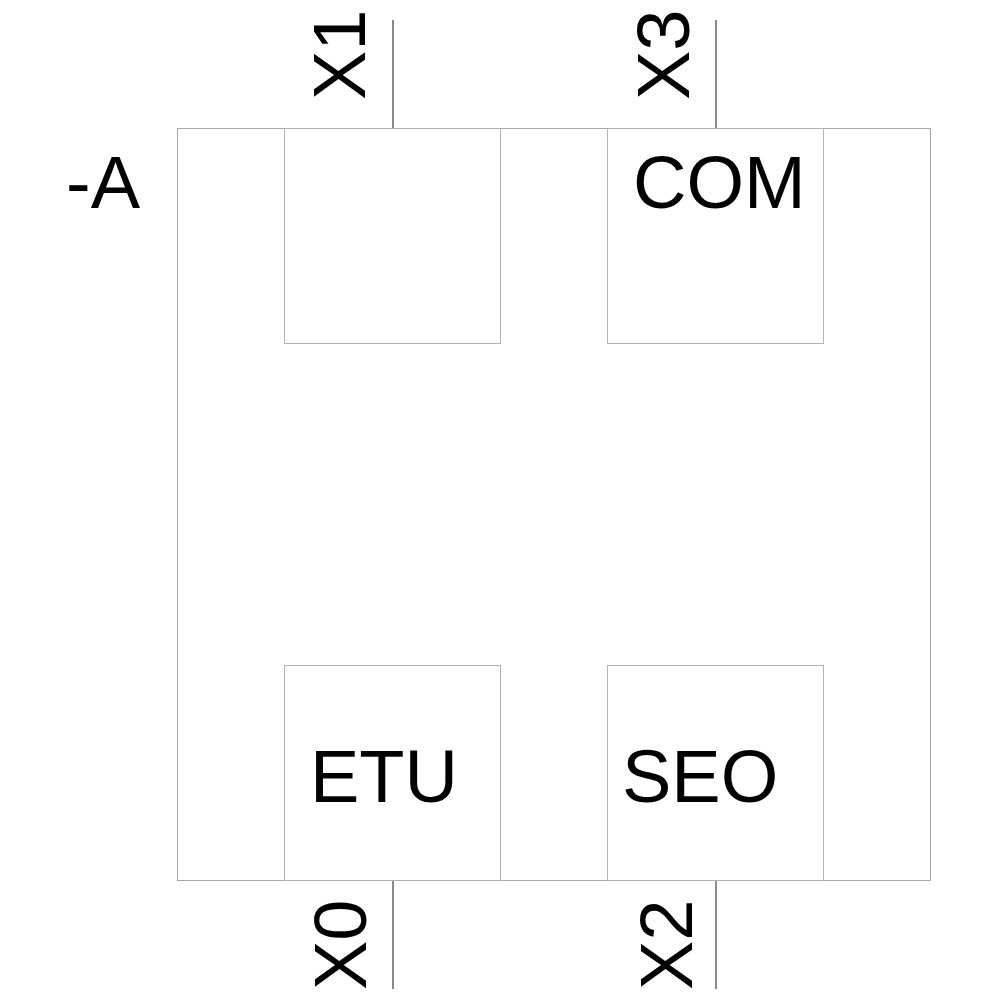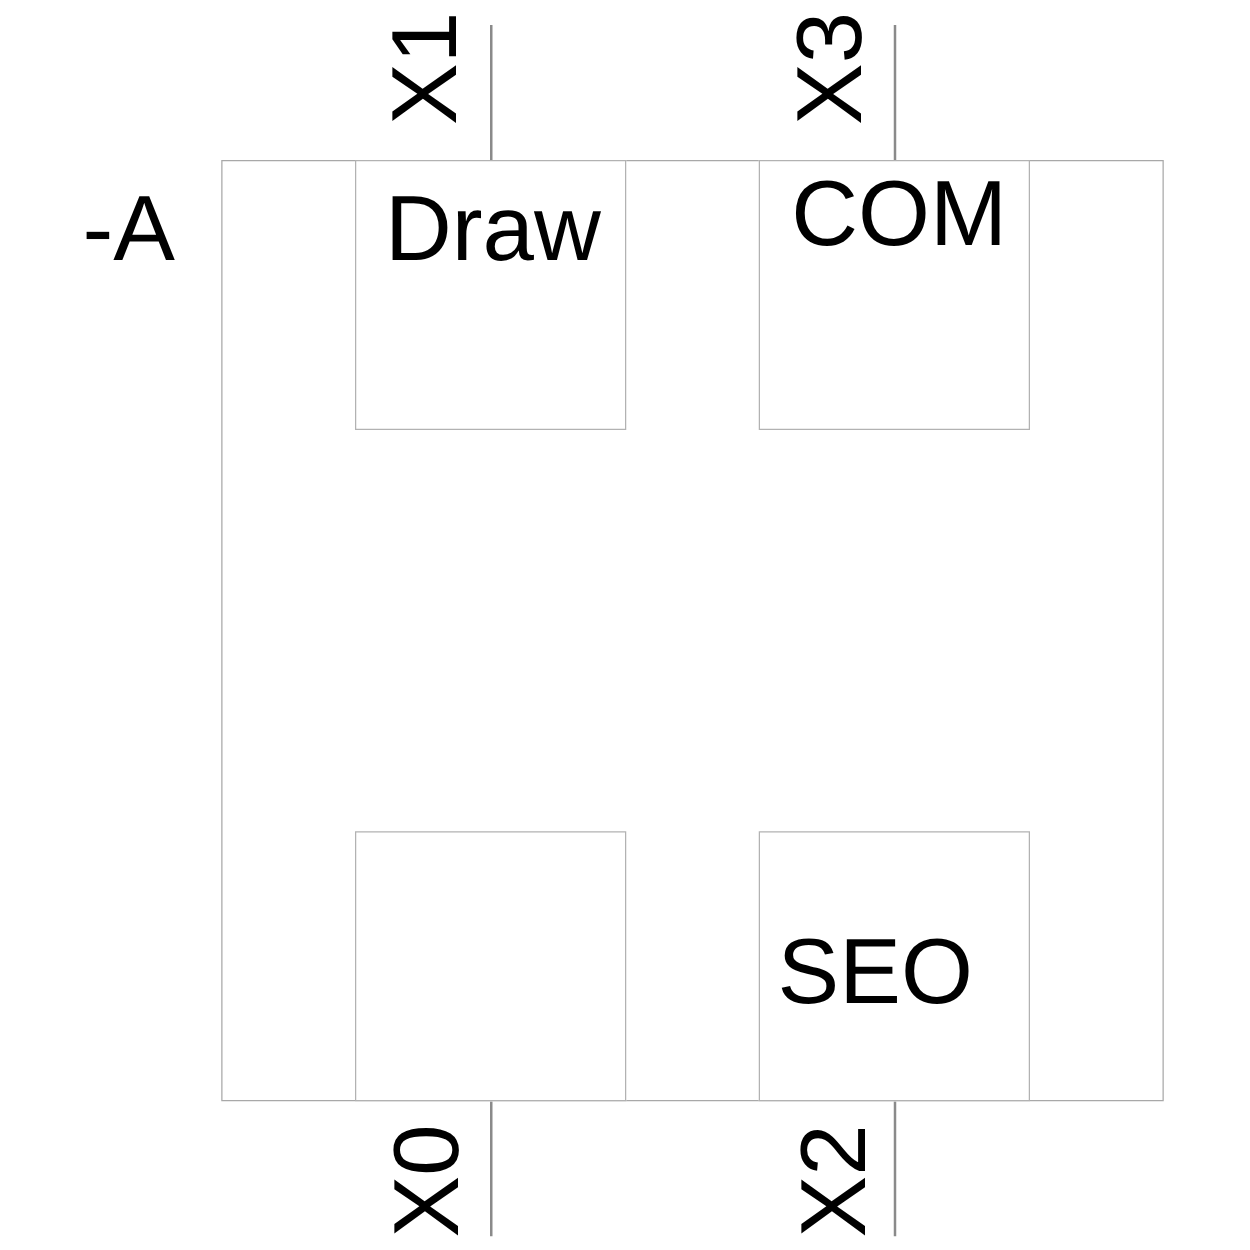--- a/index.html
+++ b/index.html
@@ -29,21 +29,21 @@
   .tl-x2{left:715px;top:881px;}
   
   .txt{position:absolute;font-size:74px;line-height:74px;height:74px;white-space:nowrap;}
   .rot{
     position:absolute;font-size:74px;line-height:74px;height:74px;white-space:nowrap;
     transform-origin:left bottom;transform:rotate(-90deg);
   }
   .t-designation{left:66px;top:146px;}
   .t-draw{left:308px;top:146px;}
   .t-out{left:308px;top:257px;}
-  .t-com{left:633px;top:134px;}
+  .t-com{left:633px;top:146px;}
   .t-800{left:657px;top:256px;}
   .t-etu{left:310px;top:740px;}
   .t-seo{left:622px;top:740px;text-align:right;}
   .tlab-x1{left:377px;top:26px;}
   .tlab-x3{left:701px;top:26px;}
   .tlab-x0{left:378px;top:916px;}
   .tlab-x2{left:704px;top:916px;}
 </style>
 </head>
 <body>
@@ -62,17 +62,17 @@
   <div class="rot tlab-x0">X0</div>
   <div class="rot tlab-x2">X2</div>
 
   <div class="outline"></div>
 
   <div class="block b-drawout"></div>
   <div class="block b-com"></div>
   <div class="block b-etu"></div>
   <div class="block b-seo"></div>
 
-  <div class="txt t-draw">Draw</div>
   <div class="txt t-com">COM</div>
+  <div class="txt t-etu">ETU</div>
   <div class="txt t-seo">SEO</div>
 
 </div>
 
 </body></html>

